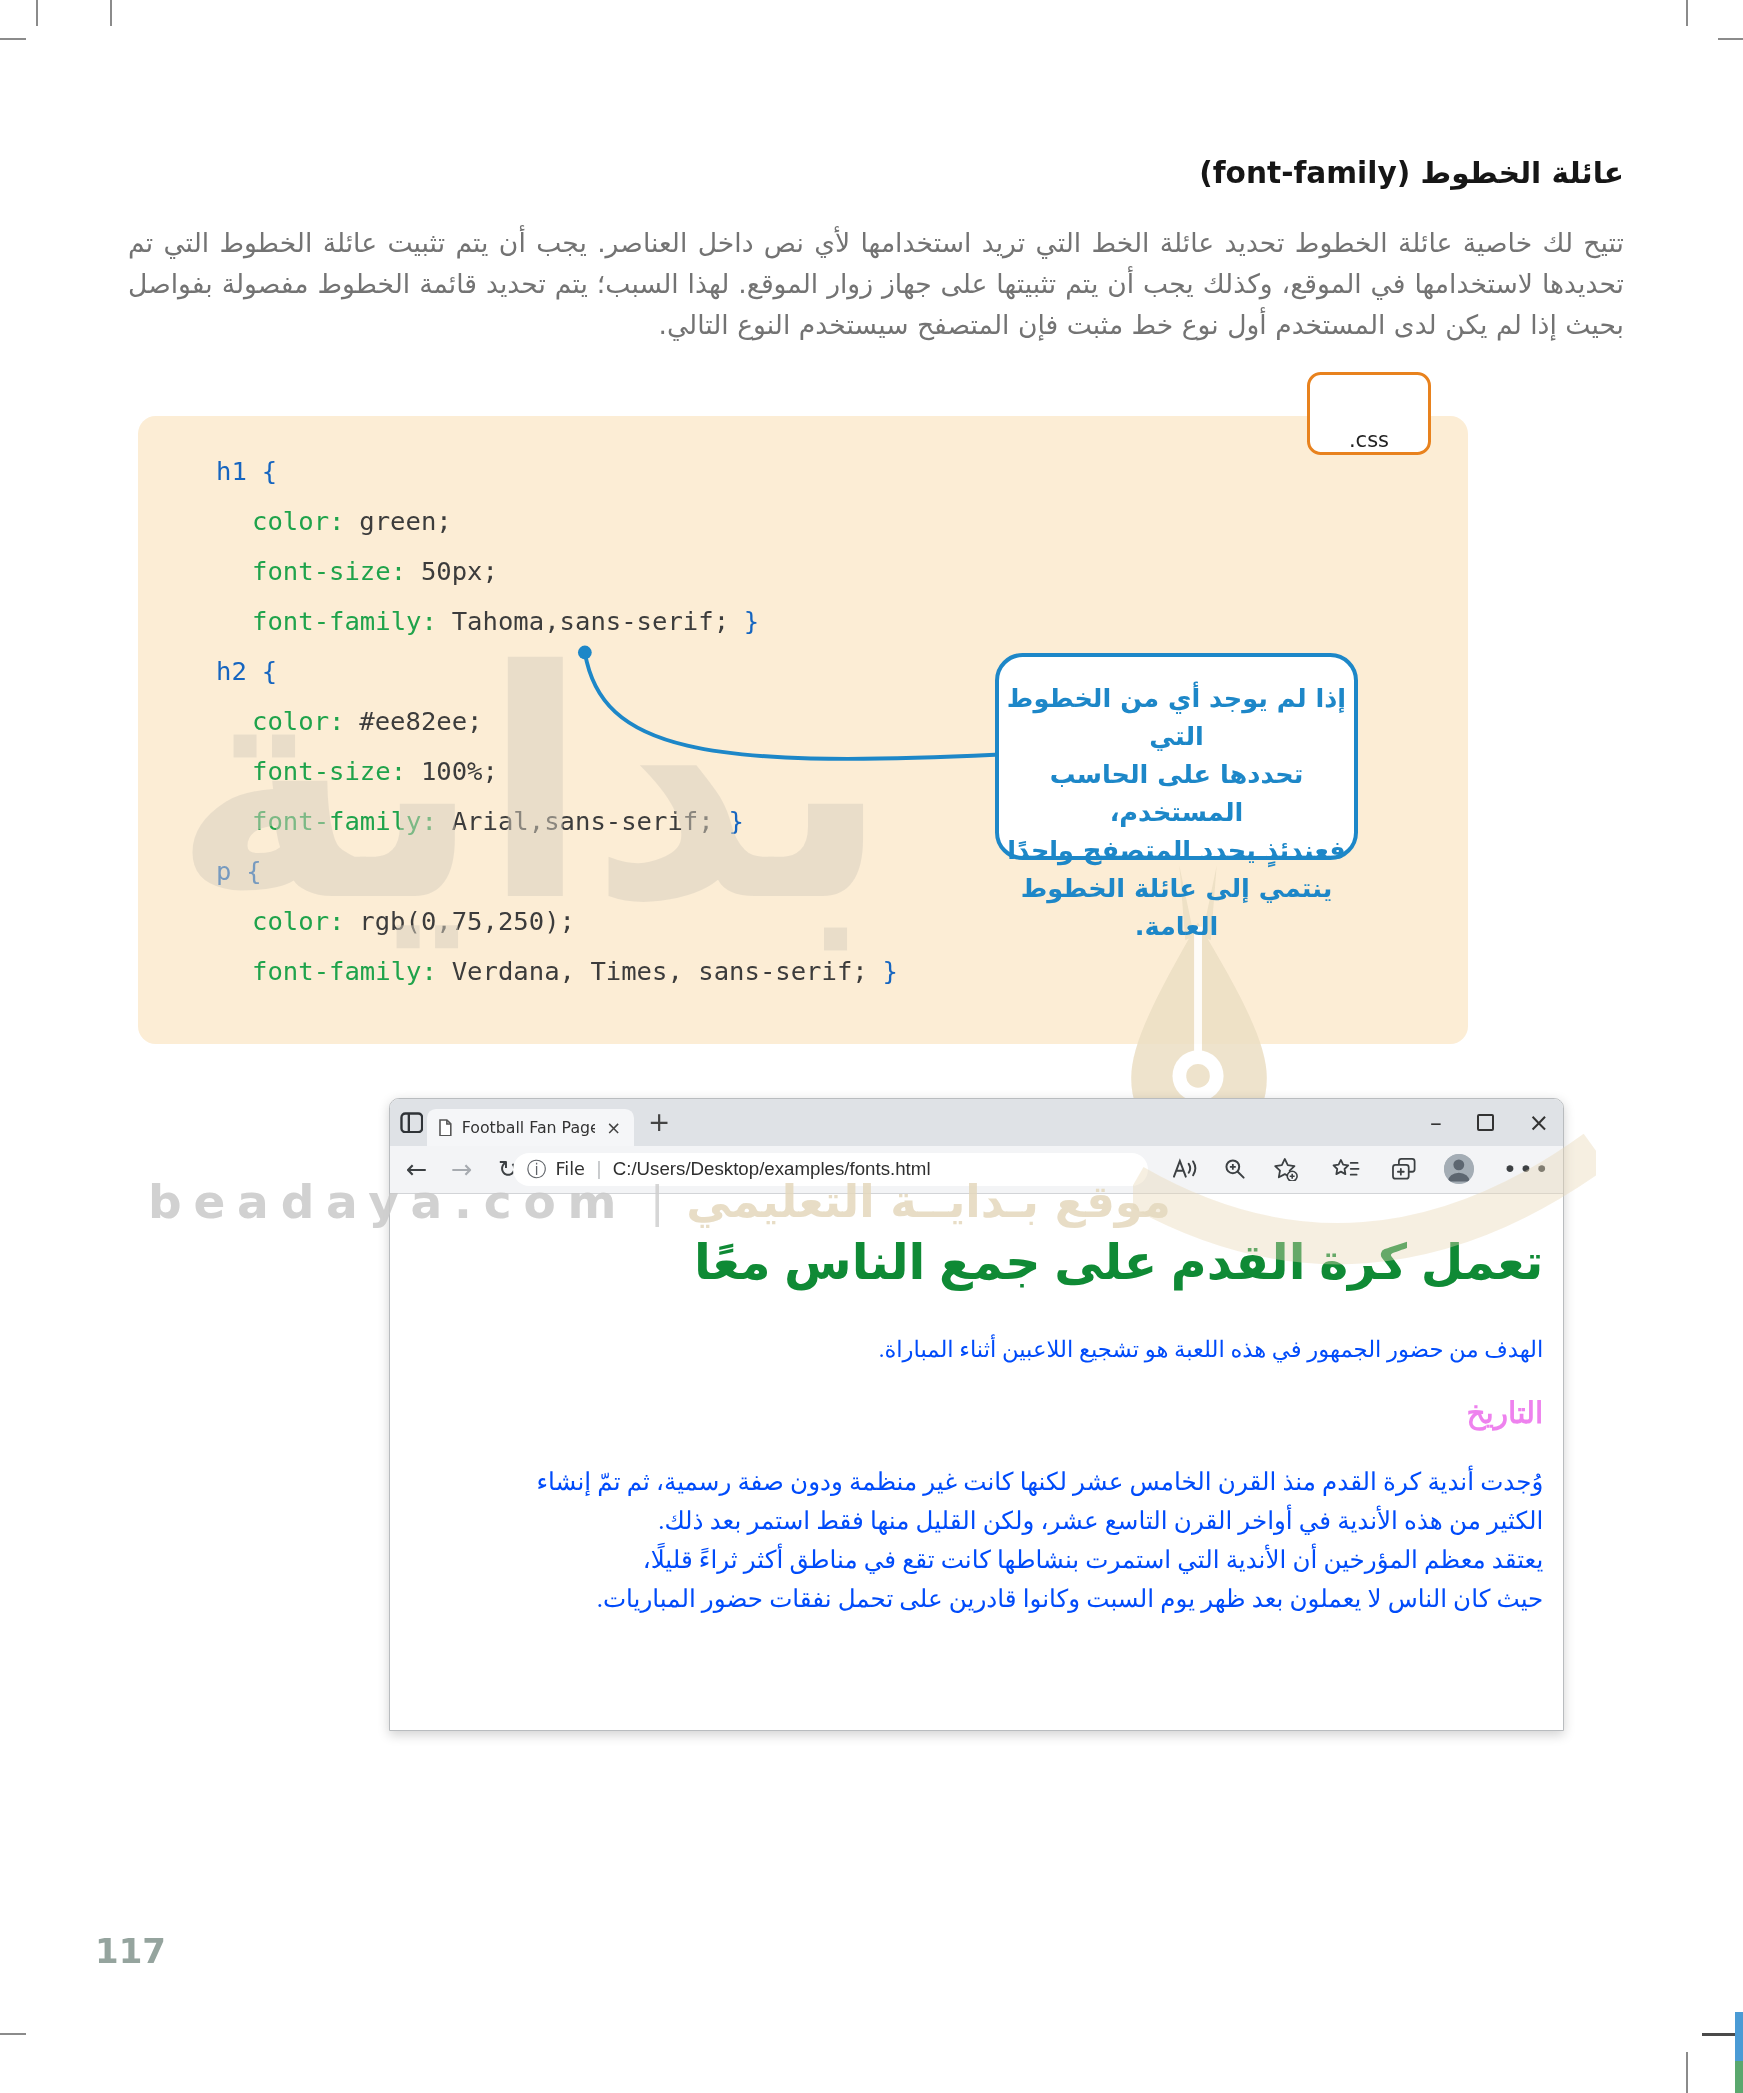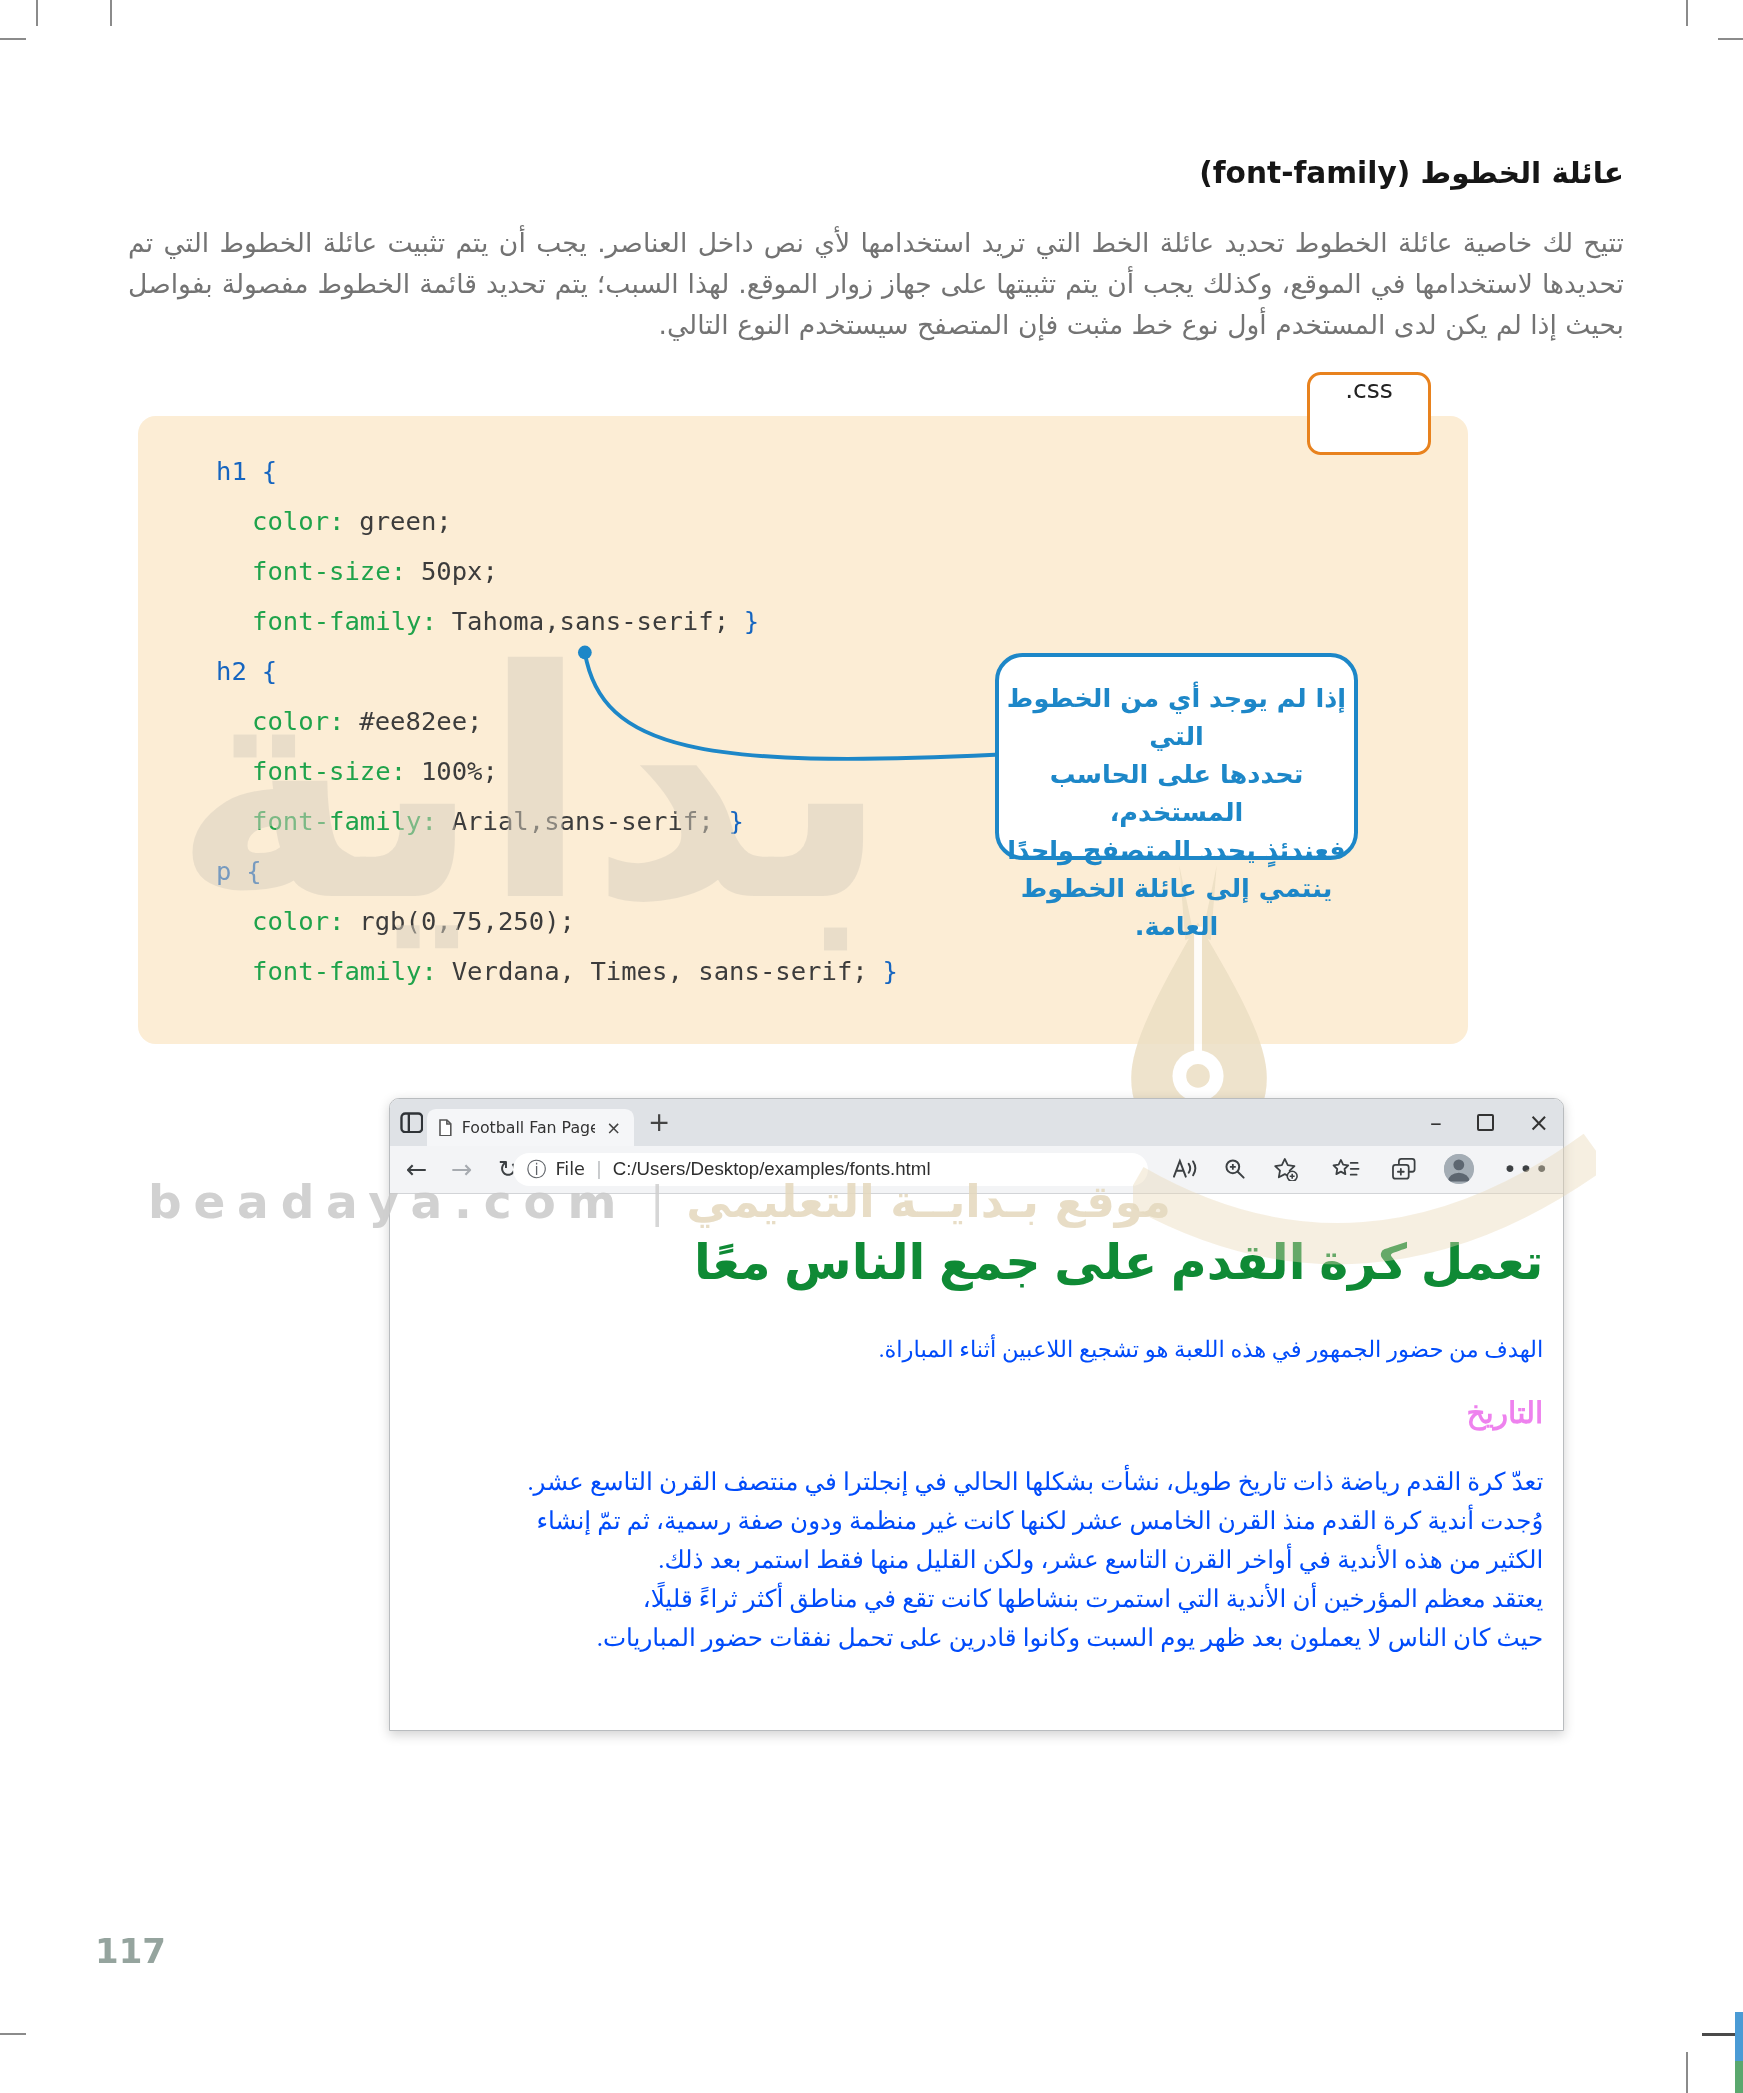--- a/index.html
+++ b/index.html
@@ -13,22 +13,22 @@
   
   .sec-title{position:absolute;top:136px;left:118px;right:120px;direction:rtl;text-align:right;
              font-size:29.6px;font-weight:bold;color:#161616;}
   .intro{position:absolute;top:195px;left:128px;right:120px;direction:rtl;text-align:justify;
          font-size:26.6px;line-height:41px;color:#737373;}
 
   
   .code-panel{position:absolute;left:138px;top:416px;width:1330px;height:628px;
               background:#fcedd5;border-radius:17.7px;z-index:1;}
   .css-label{position:absolute;left:1307px;top:372px;width:118px;height:77px;background:#fff;
-             border:3.9px solid #e8821e;border-radius:13.8px;display:flex;align-items:flex-start;
-             justify-content:center;font-size:25px;color:#222;z-index:3;}
+             border:3.9px solid #e8821e;border-radius:13.8px;display:flex;align-items:flex-end;
+             justify-content:center;font-size:21px;color:#222;z-index:3;}
   .code{position:absolute;left:78px;top:29.6px;font-family:"DejaVu Sans Mono",monospace;
         font-size:25.6px;line-height:50px;white-space:nowrap;z-index:3;}
   .code-line{height:50px;}
   .code-line.indent{padding-left:36px;}
   .k-blue{color:#1565c0;}
   .k-green{color:#1fa34b;}
   .k-dark{color:#3c3c3c;}
   .sp{margin-left:14.8px;}
 
   
@@ -241,21 +241,20 @@
       </span>
     </span>
     <span class="ric menu-dots" style="left:1113px;">•••</span>
   </div>
 
   <div class="web-content">
     <div class="web-h1">تعمل كرة القدم على جمع الناس معًا</div>
     <div class="web-p1">الهدف من حضور الجمهور في هذه اللعبة هو تشجيع اللاعبين أثناء المباراة.</div>
     <div class="web-h2">التاريخ</div>
     <div class="web-body">
-      <div>تعدّ كرة القدم رياضة ذات تاريخ طويل، نشأت بشكلها الحالي في إنجلترا في منتصف القرن التاسع عشر.</div>
       <div>وُجدت أندية كرة القدم منذ القرن الخامس عشر لكنها كانت غير منظمة ودون صفة رسمية، ثم تمّ إنشاء</div>
       <div>الكثير من هذه الأندية في أواخر القرن التاسع عشر، ولكن القليل منها فقط استمر بعد ذلك.</div>
       <div>يعتقد معظم المؤرخين أن الأندية التي استمرت بنشاطها كانت تقع في مناطق أكثر ثراءً قليلًا،</div>
       <div>حيث كان الناس لا يعملون بعد ظهر يوم السبت وكانوا قادرين على تحمل نفقات حضور المباريات.</div>
     </div>
   </div>
 </div>
 
 <div class="pagenum">117</div>
 <div class="edge-tab-blue"></div>

